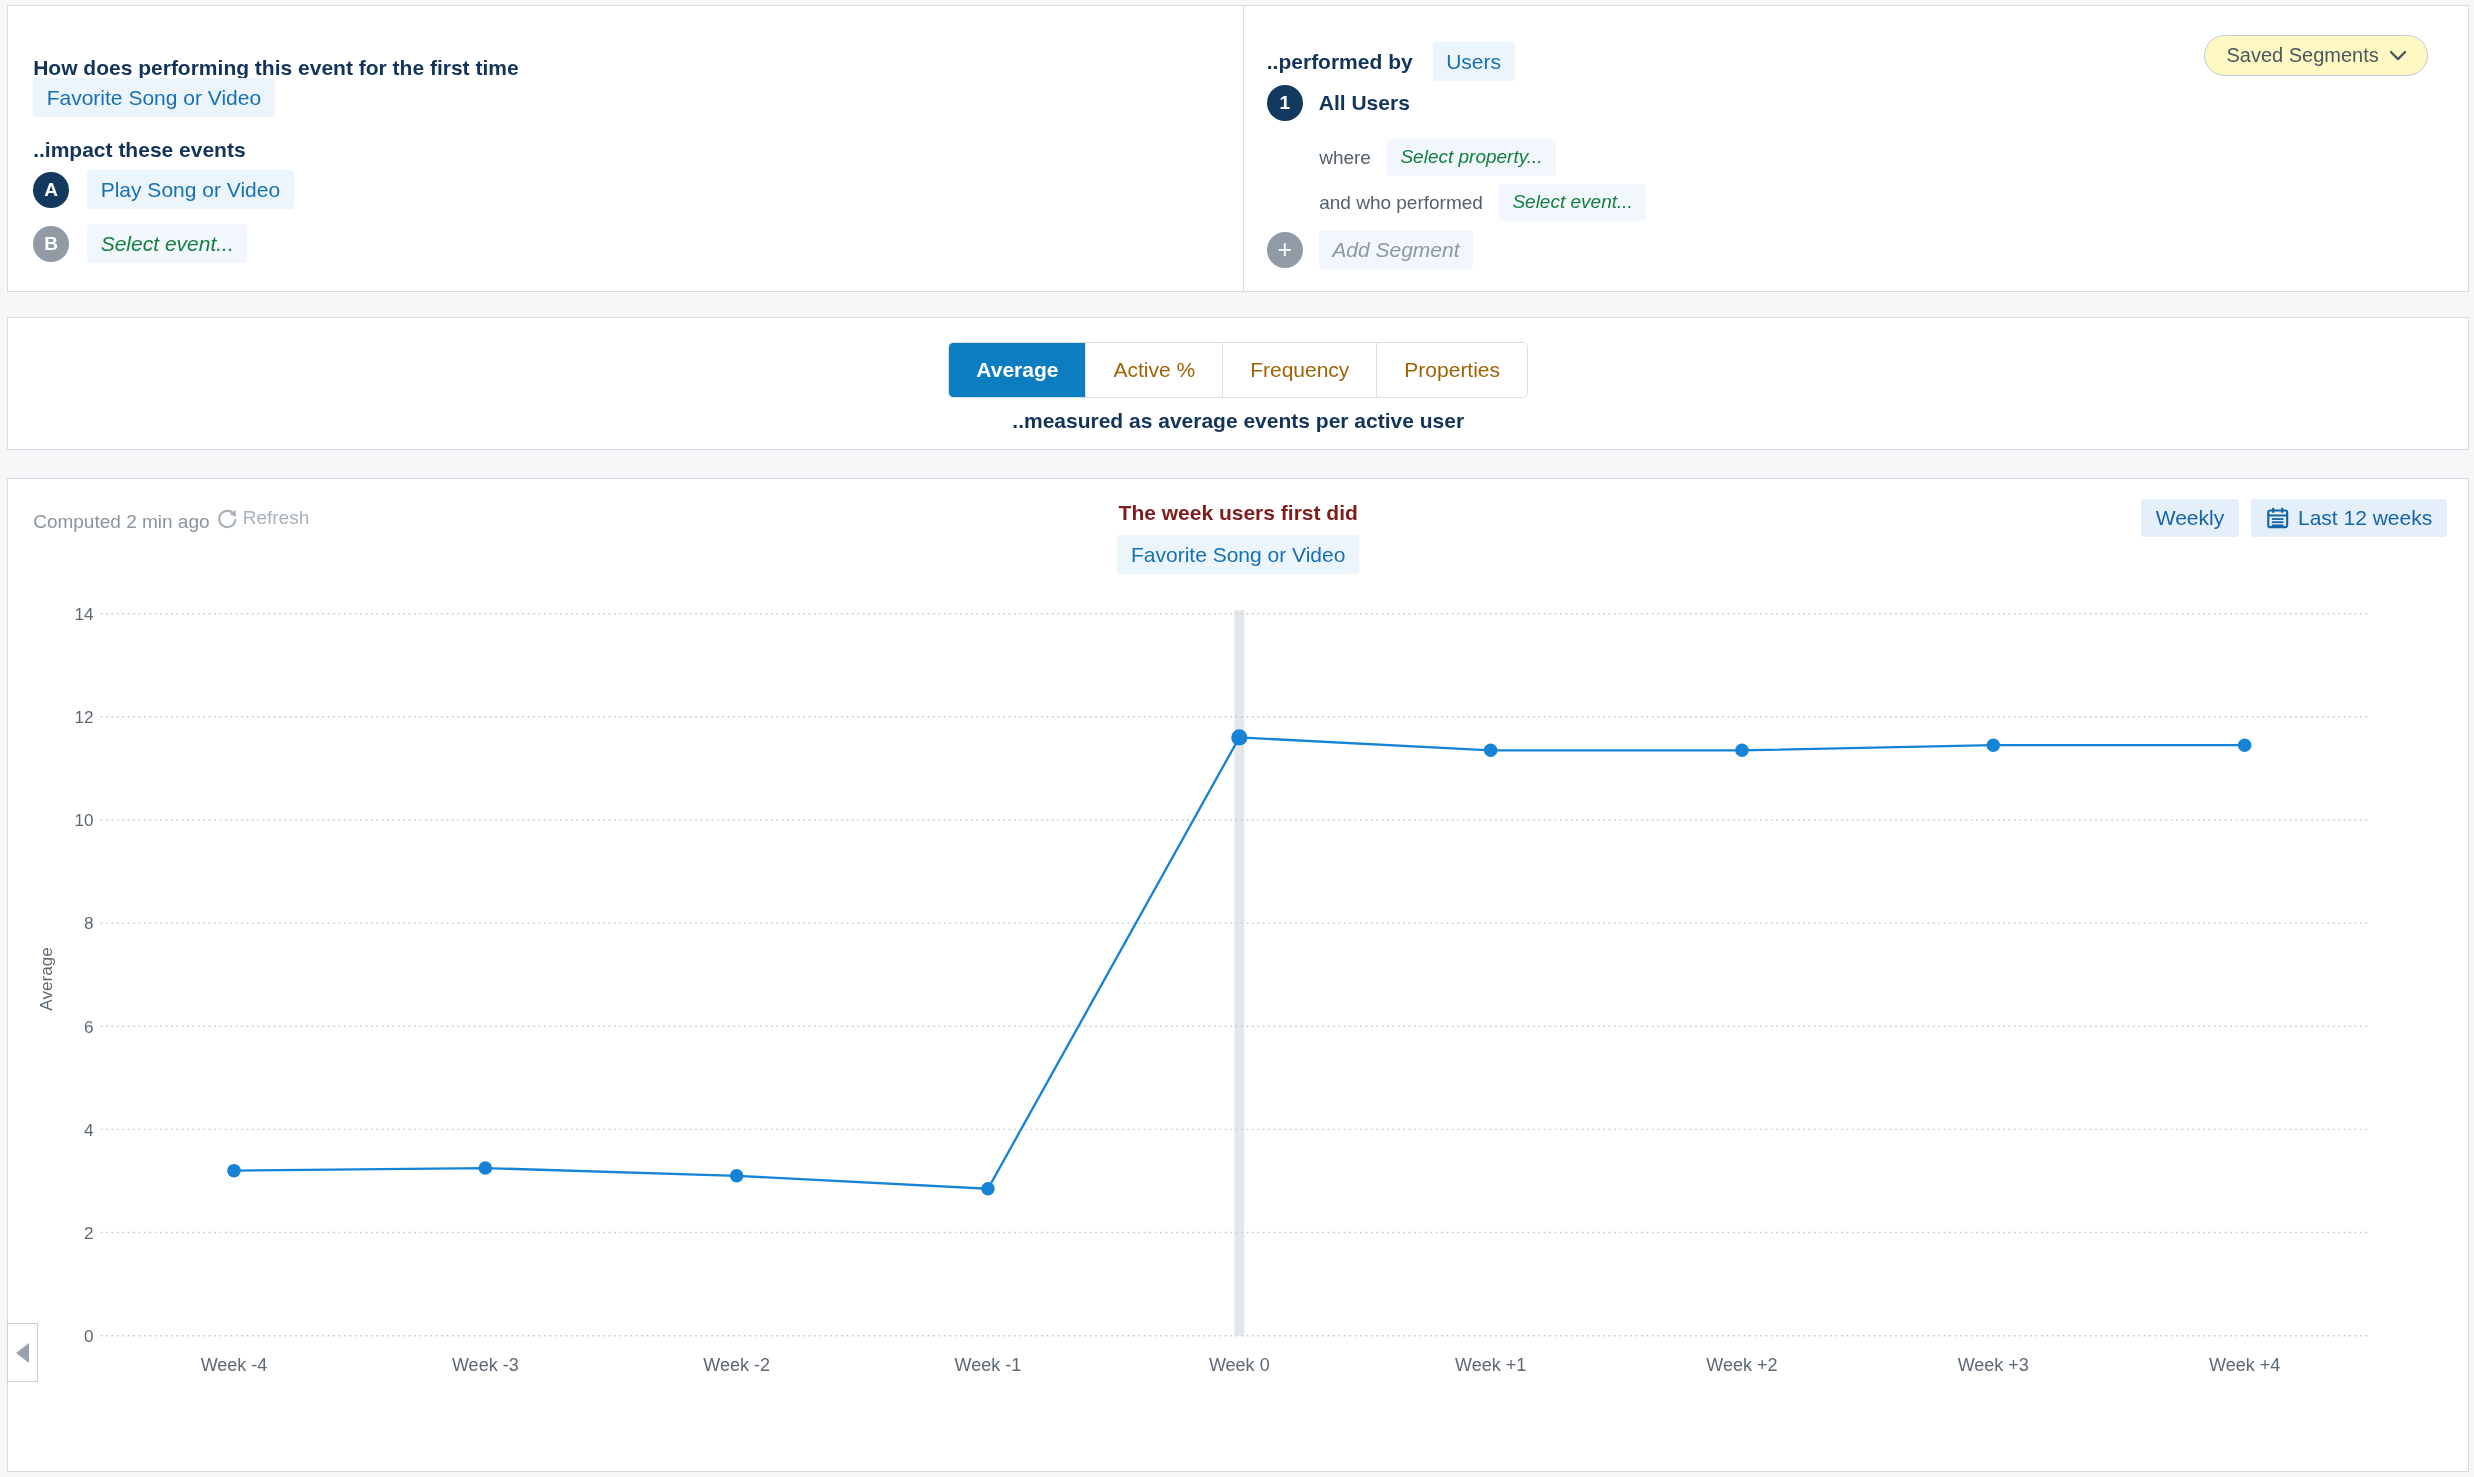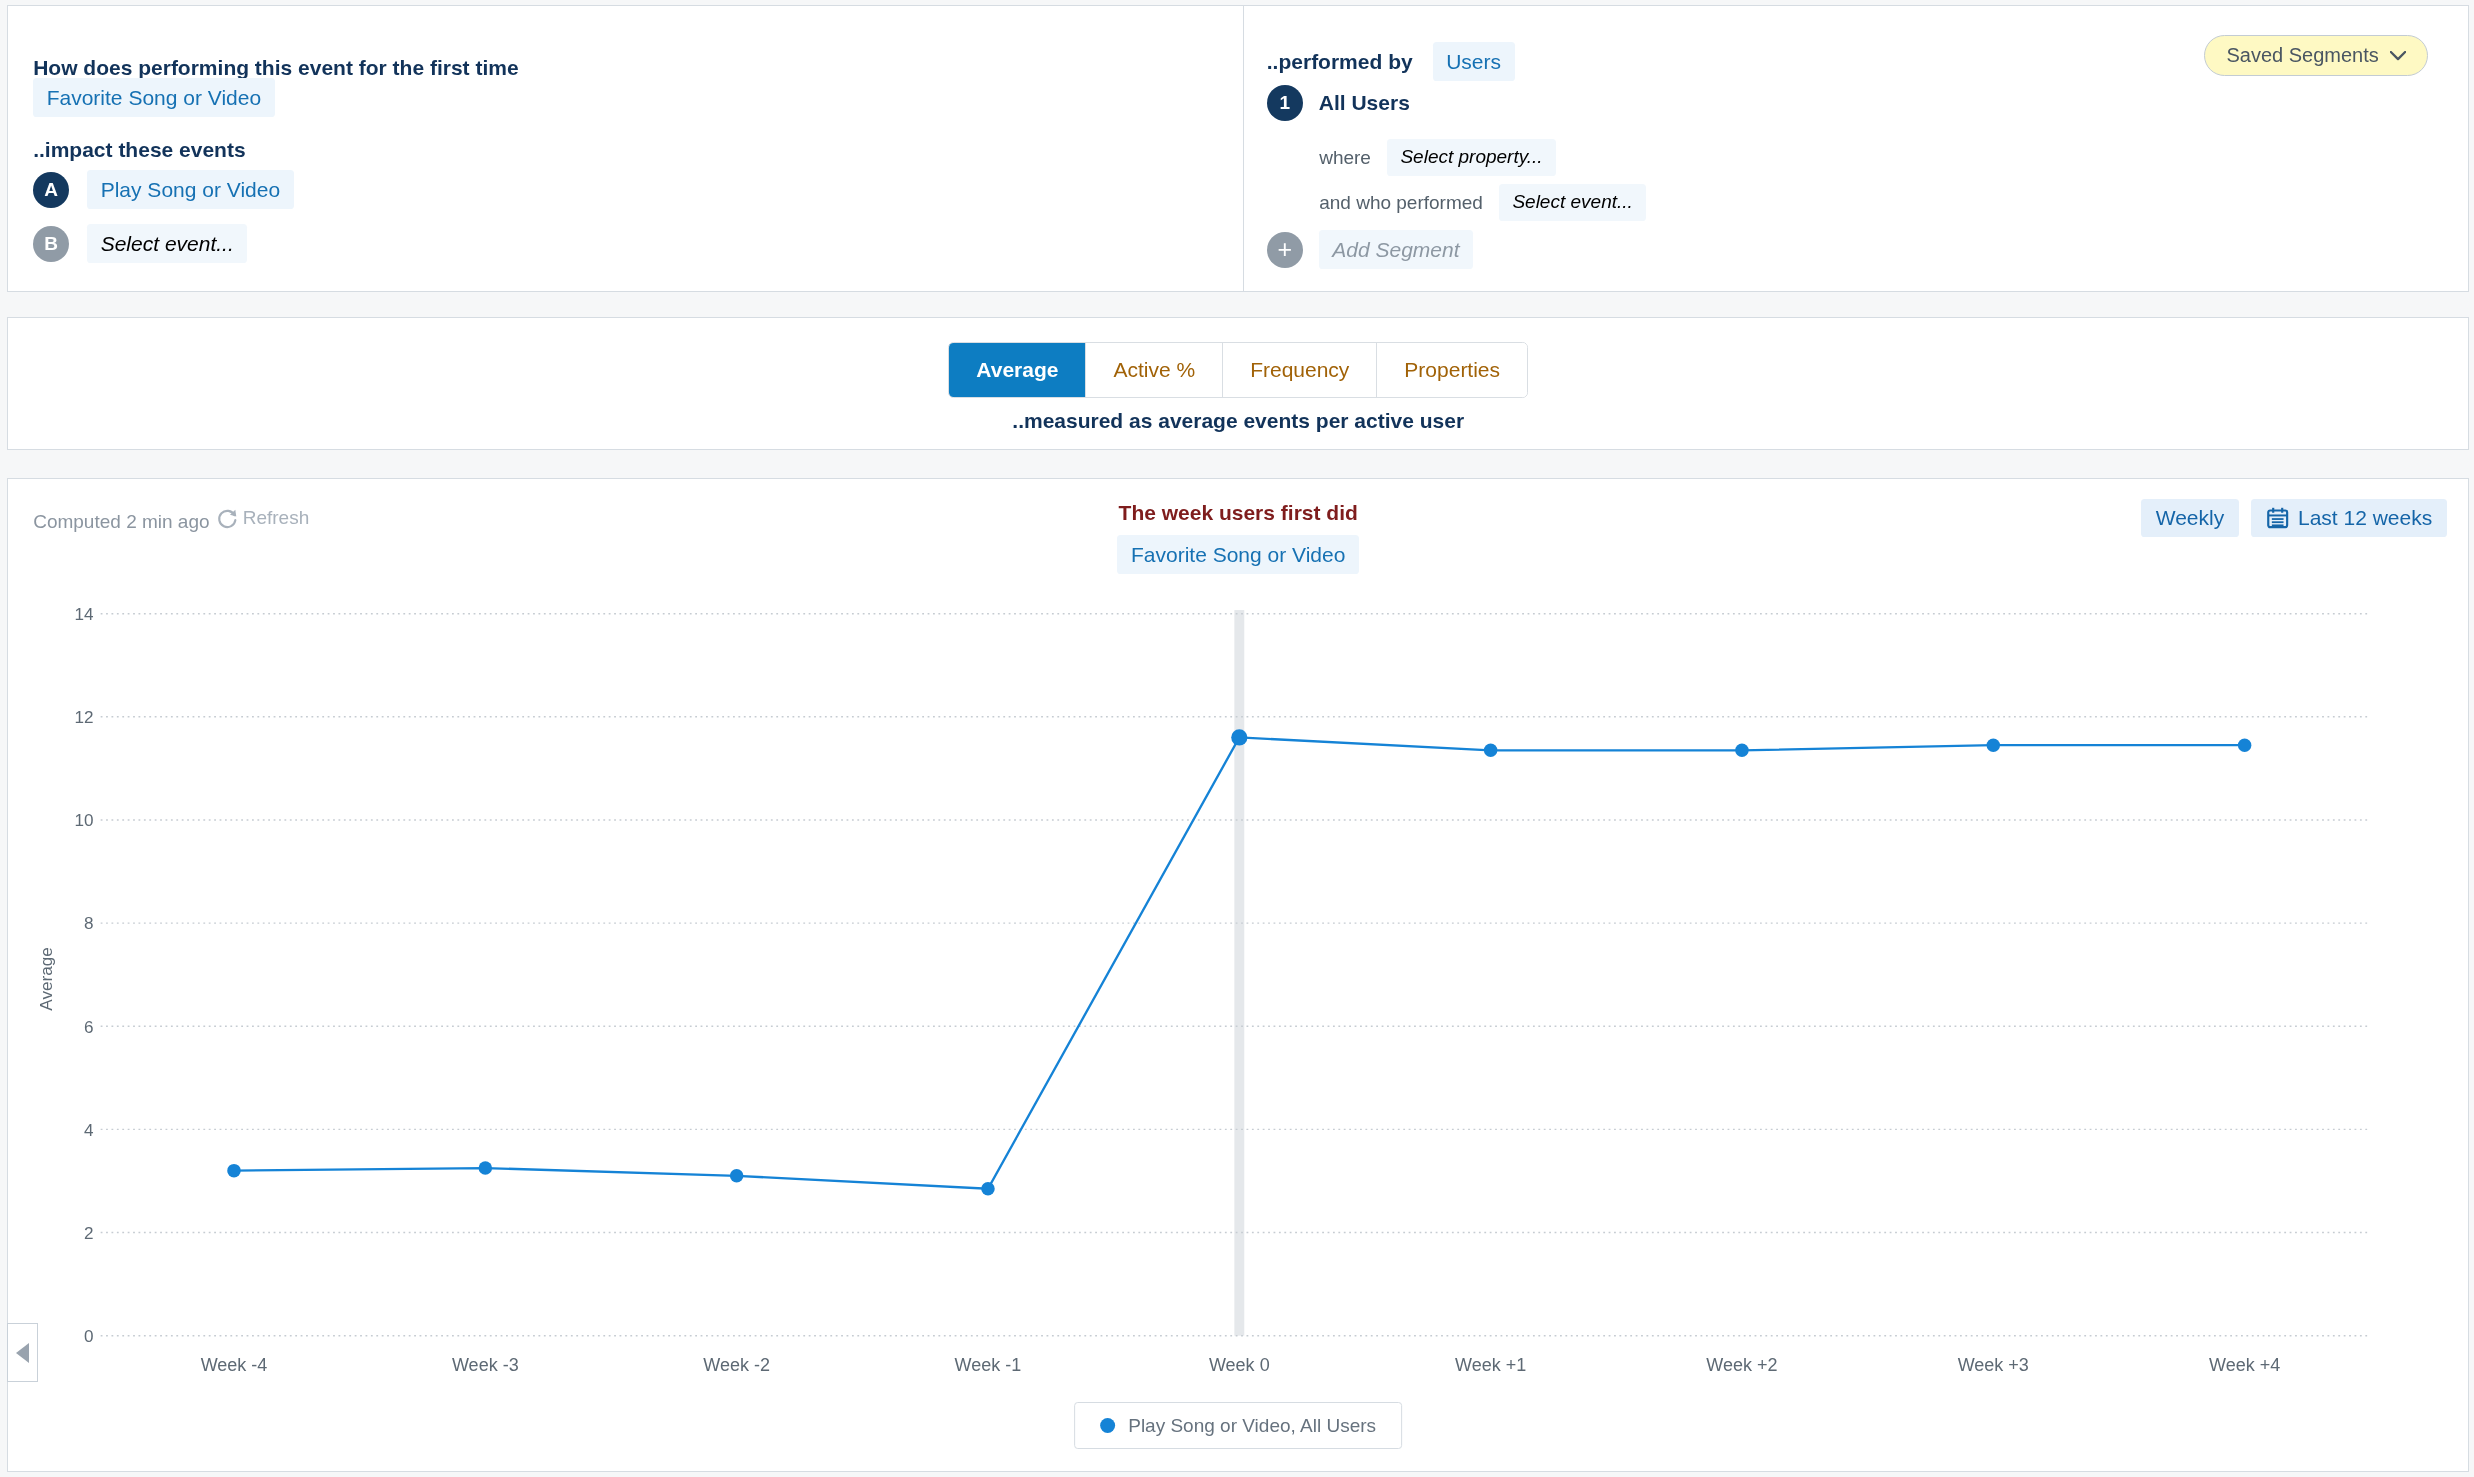--- a/index.html
+++ b/index.html
@@ -4,21 +4,21 @@
 <style>
   html,body{margin:0;padding:0;background:#f6f7f8;font-family:"Liberation Sans",sans-serif;}
   .stage{position:relative;width:2475px;height:1478px;background:#f6f7f8;overflow:hidden;}
   .panel{position:absolute;background:#ffffff;border:1.8px solid #d6dce2;box-sizing:border-box;}
   
   #row1{left:7.2px;top:5.4px;width:2462px;height:287px;}
   .col-left{position:absolute;left:0;top:0;width:1236px;height:100%;border-right:1.8px solid #d6dce2;box-sizing:border-box;}
   .col-right{position:absolute;left:1237px;top:0;right:0;height:100%;}
   .q-head{position:absolute;left:25px;font-size:21px;font-weight:bold;color:#12335a;}
   .chip{display:inline-block;background:#edf5fc;color:#1671b3;font-size:21px;padding:8px 13.5px;border-radius:3.6px;line-height:1.1;cursor:pointer;}
-  .chip.placeholder{background:#f1f7fc;color:#000000;font-style:italic;}
+  .chip.placeholder{background:#f1f7fc;color:#15803d;font-style:italic;}
   .badge{width:36px;height:36px;border-radius:50%;color:#fff;font-size:19px;font-weight:bold;display:flex;align-items:center;justify-content:center;flex:0 0 36px;}
   .badge.navy{background:#14395f;}
   .badge.gray{background:#909ba6;}
   .event-row{position:absolute;left:25px;display:flex;align-items:center;gap:18px;}
   .pb-head-row{position:absolute;left:21.6px;top:36px;display:flex;align-items:center;gap:20px;}
   .pill{position:absolute;right:40px;top:29px;height:41px;border:1.8px solid #c3ccd4;border-radius:22.5px;display:flex;align-items:center;gap:10.8px;padding:0 21.6px;color:#4a5662;font-size:20px;background:#fef9c3;cursor:pointer;box-sizing:border-box;}
   .seg-row{position:absolute;display:flex;align-items:center;gap:16px;}
   .seg-label{font-size:19px;color:#54606b;}
   .seg-name{font-size:21px;font-weight:bold;color:#12335a;}
   
@@ -175,24 +175,20 @@
         <circle cx="529" cy="764.9375" r="7.5" fill="#1583d6"></circle>
         <circle cx="808" cy="773.525" r="7.5" fill="#1583d6"></circle>
         <circle cx="1087" cy="787.8375" r="7.5" fill="#1583d6"></circle>
         <circle cx="1366" cy="286.9" r="9" fill="#1583d6"></circle>
         <circle cx="1645" cy="301.2125" r="7.5" fill="#1583d6"></circle>
         <circle cx="1924" cy="301.2125" r="7.5" fill="#1583d6"></circle>
         <circle cx="2203" cy="295.48750000000007" r="7.5" fill="#1583d6"></circle>
         <circle cx="2482" cy="295.48750000000007" r="7.5" fill="#1583d6"></circle>
       </svg>
 
-    <div class="legend-box">
-      <span class="legend-dot" id="legend-dot" style="background: rgb(21, 131, 214);"></span>
-      <span class="legend-label">Play Song or Video, All Users</span>
-    </div>
   </div>
 
   <div class="collapse-tab">
     <span class="collapse-arrow"></span>
   </div>
 
 </div>
 
 
 </body></html>

